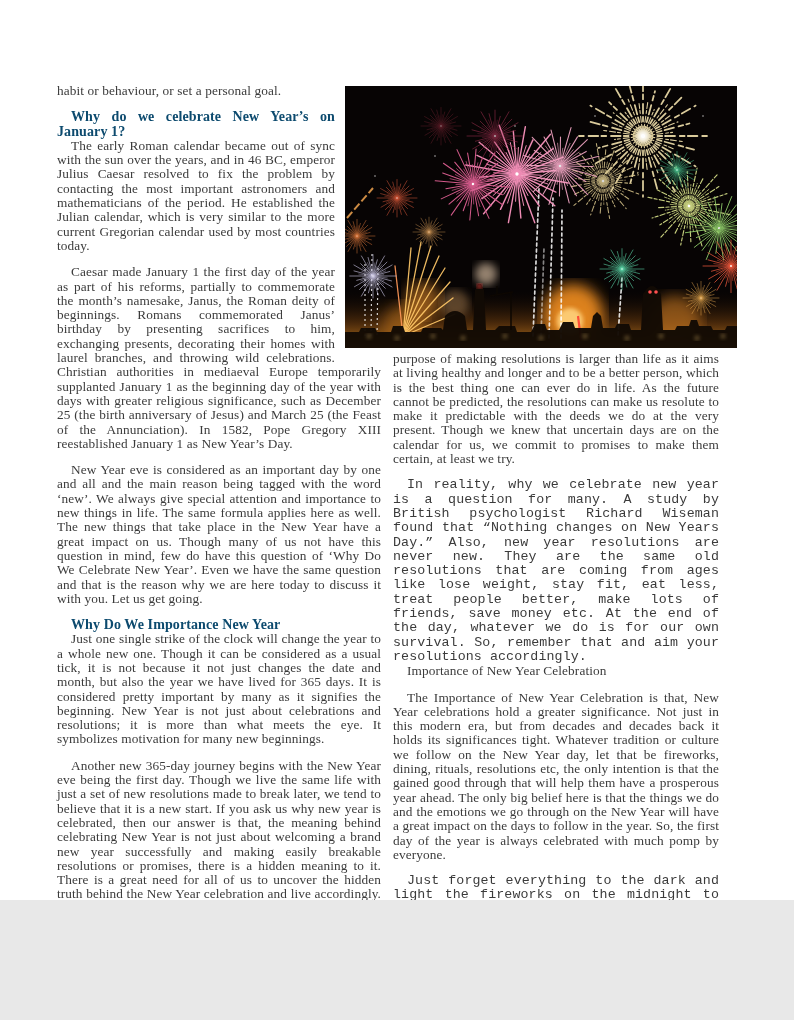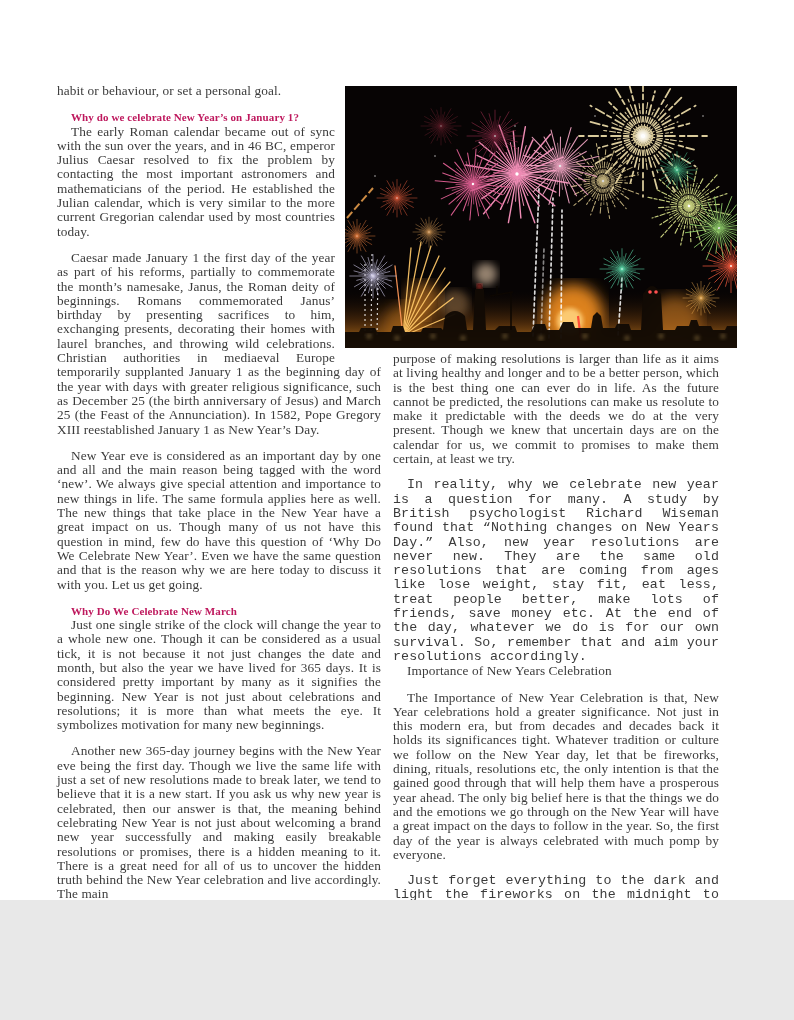--- a/index.html
+++ b/index.html
@@ -19,22 +19,22 @@
     text-align:justify;
     letter-spacing:0.1px;
   }
   .col-left  { left:57px;  top:84px;  width:324px; }
   .col-right { left:393px; top:352px; width:326px; }
   .img-spacer { float:right; width:46px; height:280px; }
   .col p { margin:0 0 12px 0; text-indent:14px; }
   .col p.no-indent { text-indent:0; }
   .col p.no-gap { margin-bottom:0;font-family:Liberation Mono, monospace; }
   .sec-heading {
-    font-size:11px; line-height:14.3px;
-    font-weight:bold; color:#be185d;
+    font-size:14px; line-height:14.3px;
+    font-weight:bold; color:#0c4a6e;
     margin:0; text-indent:14px; text-align:justify;
   }
   .sub-heading { margin:0 0 12px 0; text-indent:14px; }
   .gi-mark {
     text-align:center; padding-right:12px;
     font-family:Liberation Serif, serif;
     font-size:11.5px; color:#3d3d3d; margin-top:4px;
   }
   .photo {
     position:absolute; left:345px; top:86px;
@@ -196,29 +196,29 @@
     </g>
   </svg>
 
   <div class="col col-left">
     <div class="img-spacer"></div>
     <p class="no-indent">habit or behaviour, or set a personal goal.</p>
     <h3 class="sec-heading">Why do we celebrate New Year’s on January 1?</h3>
     <p>The early Roman calendar became out of sync with the sun over the years, and in 46 BC, emperor Julius Caesar resolved to fix the problem by contacting the most important astronomers and mathematicians of the period. He established the Julian calendar, which is very similar to the more current Gregorian calendar used by most countries today.</p>
     <p>Caesar made January 1 the first day of the year as part of his reforms, partially to commemorate the month’s namesake, Janus, the Roman deity of beginnings. Romans commemorated Janus’ birthday by presenting sacrifices to him, exchanging presents, decorating their homes with laurel branches, and throwing wild celebrations. Christian authorities in mediaeval Europe temporarily supplanted January 1 as the beginning day of the year with days with greater religious significance, such as December 25 (the birth anniversary of Jesus) and March 25 (the Feast of the Annunciation). In 1582, Pope Gregory XIII reestablished January 1 as New Year’s Day.</p>
     <p>New Year eve is considered as an important day by one and all and the main reason being tagged with the word ‘new’.  We always give special attention and importance to new things in life. The same formula applies here as well.  The new things that take place in the New Year have a great impact on us.  Though many of us not have this question in mind, few do have this question of ‘Why Do We Celebrate New Year’.  Even we have the same question and that is the reason why we are here today to discuss it with you.  Let us get going.</p>
-    <h3 class="sec-heading">Why Do We Celebrate New March</h3>
+    <h3 class="sec-heading">Why Do We Importance New Year</h3>
     <p>Just one single strike of the clock will change the year to a whole new one.  Though it can be considered as a usual tick, it is not because it not just changes the date and month, but also the year we have lived for 365 days.  It is considered pretty important by many as it signifies the beginning. New Year is not just about celebrations and resolutions; it is more than what meets the eye.  It symbolizes motivation for many new beginnings.</p>
     <p>Another new 365-day journey begins with the New Year eve being the first day.  Though we live the same life with just a set of new resolutions made to break later, we tend to believe that it is a new start.  If you ask us why new year is celebrated, then our answer is that, the meaning behind celebrating New Year is not just about welcoming a brand new year successfully and making easily breakable resolutions or promises, there is a hidden meaning to it. There is a great need for all of us to uncover the hidden truth behind the New Year celebration and live accordingly.  The main</p>
   </div>
 
   <div class="col col-right">
     <p class="no-indent">purpose of making resolutions is larger than life as it aims at living healthy and longer and to be a better person, which is the best thing one can ever do in life. As the future cannot be predicted, the resolutions can make us resolute to make it predictable with the deeds we do at the very present. Though we knew that uncertain days are on the calendar for us, we commit to promises to make them certain, at least we try.</p>
     <p class="no-gap">In reality, why we celebrate new year is a question for many.  A study by British psychologist Richard Wiseman found that “Nothing changes on New Years Day.”  Also, new year resolutions are never new. They are the same old resolutions that are coming from ages like lose weight, stay fit, eat less, treat people better, make lots of friends, save money etc.  At the end of the day, whatever we do is for our own survival. So, remember that and aim your resolutions accordingly.</p>
-    <div class="sub-heading">Importance of New Years Celebration</div>
+    <div class="sub-heading">Importance of New Year Celebration</div>
     <p>The Importance of New Year Celebration is that, New Year celebrations hold a greater significance. Not just in this modern era, but from decades and decades back it holds its significances tight.  Whatever tradition or culture we follow on the New Year day, let that be fireworks, dining, rituals, resolutions etc, the only intention is that the gained good through that will help them have a prosperous year ahead.  The only big belief here is that the things we do and the emotions we go through on the New Year will have a great impact on the days to follow in the year. So, the first day of the year is always celebrated with much pomp by everyone.</p>
     <p class="no-gap">Just forget everything to the dark and light the fireworks on the midnight to gained New Year.  Hope your questions on Why Do We Celebrate New Year are answered in this article.  For more such interesting topics, subscribe to our website – newyearwiki.com.</p>
     <div class="gi-mark">GI</div>
   </div>
 
   <div class="footer">
     <span>10</span><span class="mag">GLITTERING INDIA JANUARY 2026</span>
   </div>
 
 </div>

